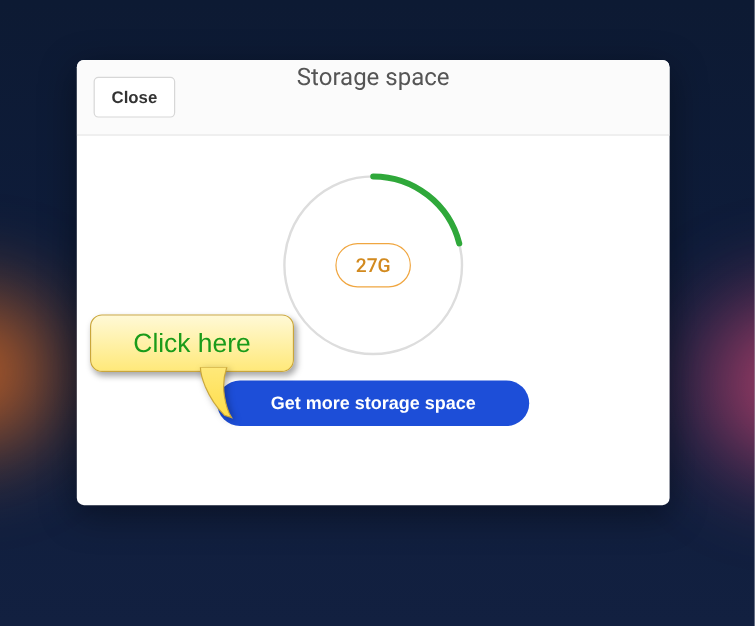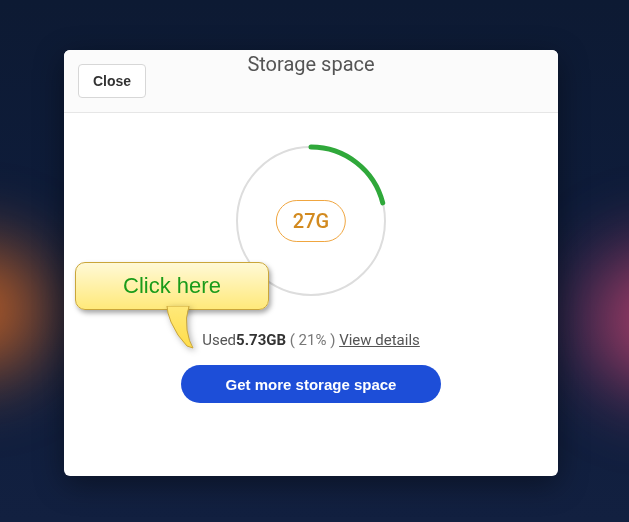--- a/index.html
+++ b/index.html
@@ -32,21 +32,21 @@
     width: 220px; height: 220px;
     right: -140px; top: 210px;
     background: radial-gradient(circle, rgba(255,80,130,0.8) 0%, rgba(255,80,130,0) 70%);
   }
 
   .modal {
     position: absolute;
     left: 64px;
     top: 50px;
     width: 494px;
-    height: 426px;
+    height: 371px;
     background: #fff;
     border-radius: 6px;
     box-shadow: 0 8px 30px rgba(0,0,0,0.4);
     overflow: hidden;
   }
 
   .modal-header {
     position: relative;
     height: 62px;
     border-bottom: 1px solid #e6e6e6;
@@ -98,21 +98,21 @@
   }
 
   .gauge-center {
     position: absolute;
     left: 50%; top: 50%;
     transform: translate(-50%, -50%);
     border: 1px solid #f0a640;
     border-radius: 22px;
     padding: 8px 16px;
     color: #d28a1f;
-    font-size: 20px;
+    font-size: 16px;
     font-weight: 500;
     background: #fff;
   }
 
   .usage-line {
     margin-top: 30px;
     font-size: 15px;
     color: #555;
   }
   .usage-line .used-val { font-weight: 700; color:#333; }
@@ -143,21 +143,21 @@
     left: 75px;
     top: 262px;
     width: 170px;
     height: 48px;
     pointer-events: none;
     z-index: 10;
   }
   .callout-body {
     position: absolute;
     left: 0; top: 0;
-    width: 194px; height: 48px;
+    width: 170px; height: 48px;
     box-sizing: border-box;
     background: linear-gradient(180deg, #fff9d6 0%, #ffe97a 100%);
     border: 1px solid #caa63a;
     border-radius: 10px;
     box-shadow: 2px 3px 5px rgba(0,0,0,0.35);
     display: flex;
     align-items: center;
     justify-content: center;
   }
   .callout-text {
@@ -195,25 +195,20 @@
     <div class="modal-body">
 
       <div class="gauge-wrap">
         <svg viewBox="0 0 160 160">
           <circle cx="80" cy="80" r="74" fill="none" stroke-width="2" stroke="#dddddd"></circle>
           <circle id="used-arc" cx="80" cy="80" r="74" fill="none" stroke-width="5" stroke-linecap="round" transform="rotate(-90 80 80)" stroke="#2fa83a" stroke-dasharray="97.64 367.32" stroke-dashoffset="0"></circle>
         </svg>
         <div class="gauge-center">27G</div>
       </div>
 
-      <div class="usage-line">
-        <span>Used</span><span class="used-val">5.73GB</span>
-        <span class="pct">( 21% )</span>
-        <a class="view-details">View details</a>
-      </div>
 
       <button class="get-more-btn">Get more storage space</button>
 
     </div>
   </div>
 
   <div class="callout">
     <div class="callout-body">
       <span class="callout-text">Click here</span>
     </div>

